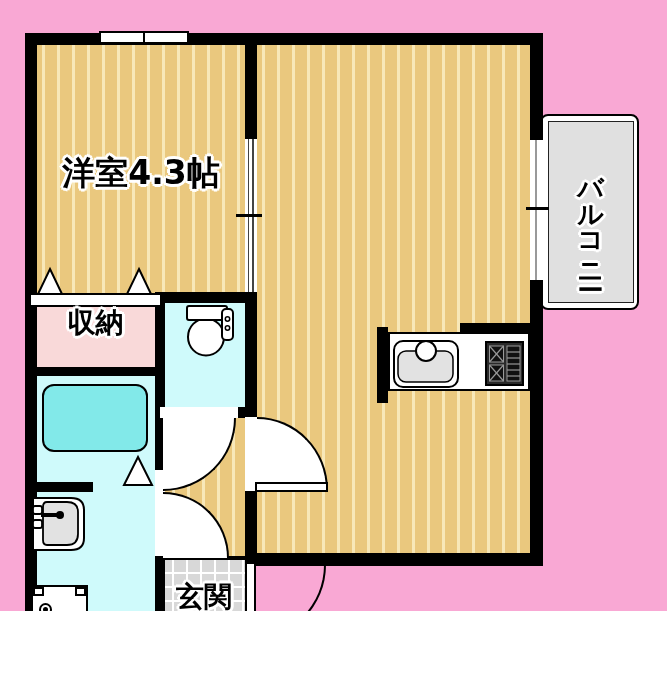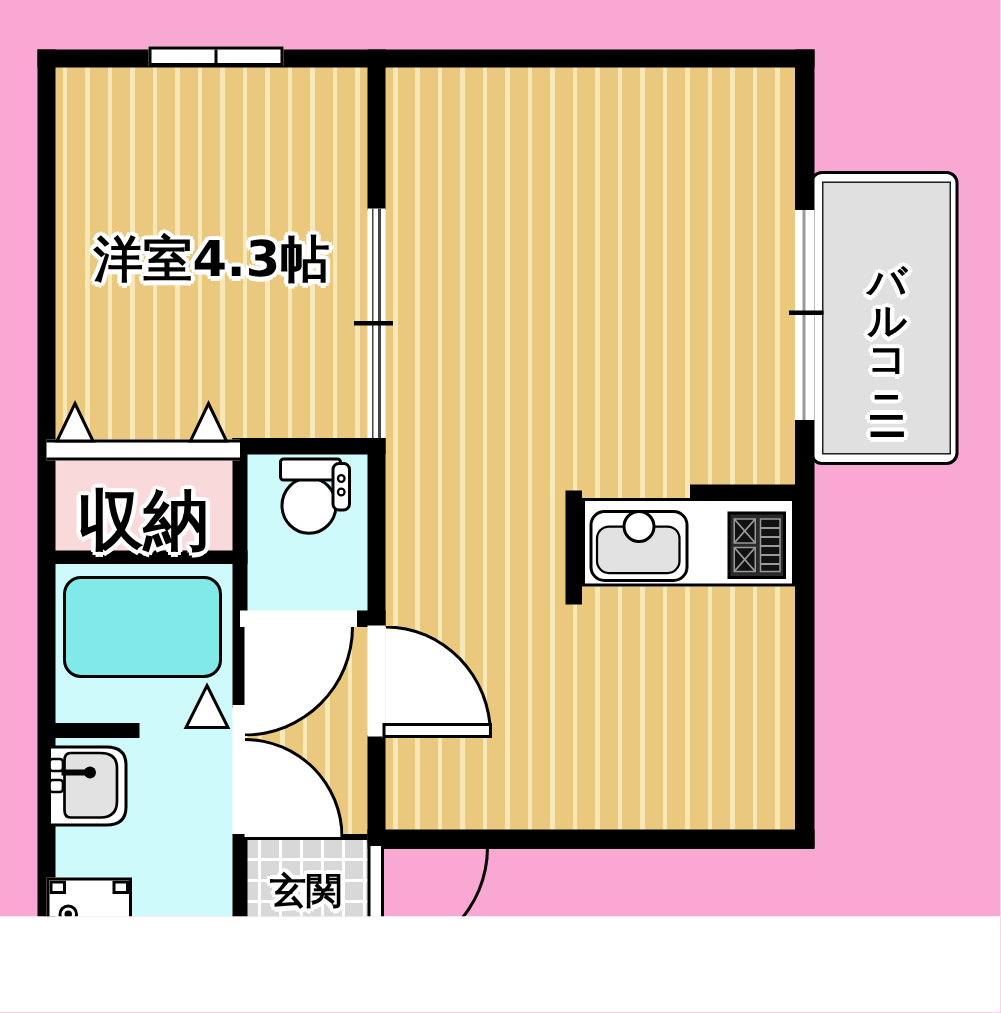--- a/index.html
+++ b/index.html
@@ -157,17 +157,17 @@
     <line x1="23" y1="19" x2="36" y2="19" stroke="#999" stroke-width="1.2"></line>
     <line x1="23" y1="25" x2="36" y2="25" stroke="#999" stroke-width="1.2"></line>
     <line x1="23" y1="31" x2="36" y2="31" stroke="#999" stroke-width="1.2"></line>
     <line x1="23" y1="37" x2="36" y2="37" stroke="#999" stroke-width="1.2"></line>
   </svg>
 
   <div class="abs" style="left:540px;top:114px;width:99px;height:196px;background:#fff;border:2px solid #000;border-radius:8px;z-index:2;"></div>
   <div class="abs" style="left:548px;top:121px;width:86px;height:182px;background:var(--balcony-gray);border:1.5px solid #222;z-index:3;"></div>
 
   <div class="abs label" style="left:30px;top:151px;width:222px;font-size:33px;">洋室4.3帖</div>
-  <div class="abs label" style="left:31px;top:318px;width:129px;font-size:44px;">収納</div>
-  <div class="abs label" style="left:163px;top:578px;width:82px;font-size:24px;">玄関</div>
+  <div class="abs label" style="left:31px;top:304px;width:129px;font-size:28px;">収納</div>
+  <div class="abs label" style="left:163px;top:578px;width:82px;font-size:28px;">玄関</div>
   <div class="abs label vtext" style="left:574px;top:142px;height:150px;font-size:26px;line-height:34px;">バルコニー</div>
 
 </div>
 
 </body></html>

